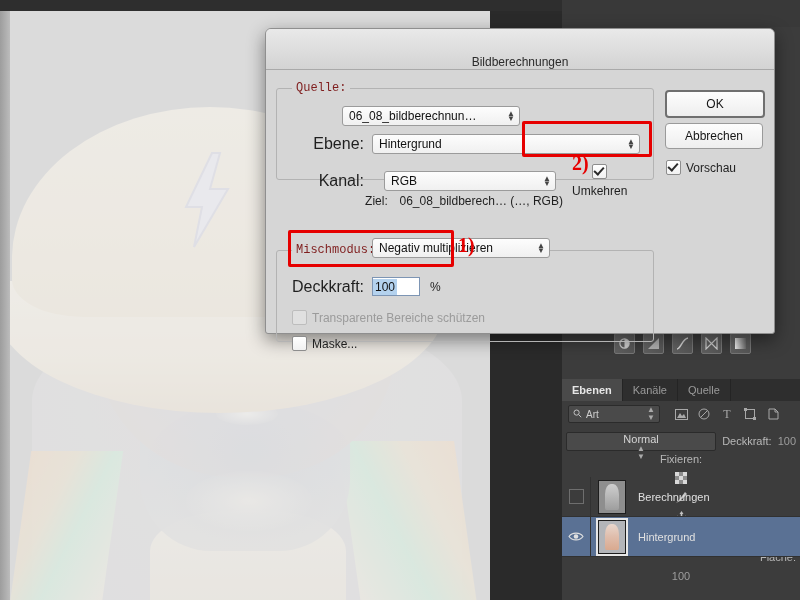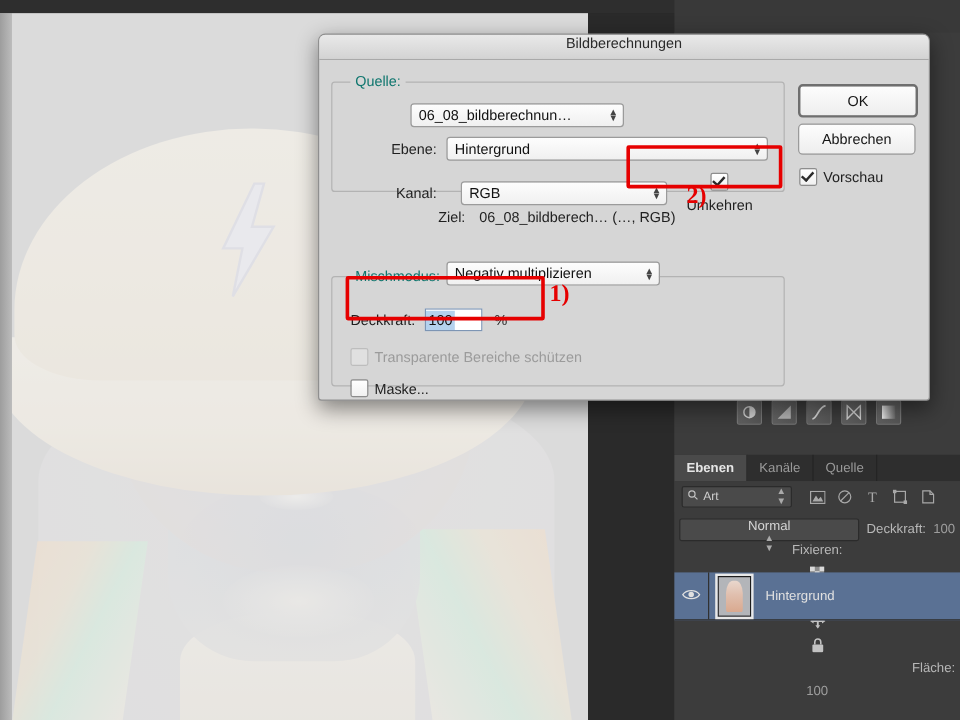--- a/index.html
+++ b/index.html
@@ -277,51 +277,51 @@
   .dialog {
     position: absolute; left: 265px; top: 28px;
     width: 510px; height: 306px;
     background: #d6d6d6;
     border: 1px solid #8f8f8f;
     border-radius: 6px 6px 3px 3px;
     box-shadow: 0 6px 18px rgba(0,0,0,.45);
     box-sizing: border-box;
   }
   .dlg-title {
-    height: 21px; width: 100%;
+    height: 41px; width: 100%;
     background: linear-gradient(180deg,#e9e9e9 0%, #d3d3d3 100%);
     border-bottom: 1px solid #a9a9a9;
     border-radius: 5px 5px 0 0;
-    display: flex; align-items: flex-start; justify-content: center;
+    display: flex; align-items: flex-end; justify-content: center;
     font-size: 12px; color: #2b2b2b;
     box-sizing: border-box;
   }
   .dlg-body { position: relative; width: 100%; height: 280px; }
 
   .group {
     position: absolute;
     border: 1px solid #b3b3b3;
     border-radius: 3px;
   }
   .group-src { left: 10px; top: 18px; width: 376px; height: 90px; }
   .group-blend { left: 10px; top: 180px; width: 376px; height: 90px; }
 
   .legend {
     position: absolute;
     background: #d6d6d6;
     padding: 0 4px;
-    font-size: 12px; color: #0f766e;
+    font-size: 12px; color: #7f1d1d; font-family: Liberation Mono, monospace;
   }
 
   .frow {
     position: absolute;
     display: flex; align-items: center;
   }
   .flabel {
-    font-size: 12px; color: #1f1f1f;
+    font-size: 16px; color: #1f1f1f;
     text-align: right;
   }
   .select {
     height: 20px;
     background: linear-gradient(180deg,#fdfdfd 0%, #f0f0f0 100%);
     border: 1px solid #9b9b9b;
     border-radius: 3px;
     display: flex; align-items: center; justify-content: space-between;
     padding: 0 4px 0 6px;
     box-sizing: border-box;
@@ -577,20 +577,29 @@
           <svg width="11" height="13" viewBox="0 0 11 13">
               <path d="M3,6 V4 a2.5,2.5 0 0 1 5,0 V6" fill="none" stroke="#c2c2c2" stroke-width="1.3"></path>
               <rect x="1" y="6" width="9" height="6.5" rx="1" fill="#c2c2c2"></rect>
             </svg>
         </span>
         <span class="panel-label" style="margin-left:auto;">Fläche:</span>
         <span class="panel-value">100</span>
       </div>
 
       <div class="layer-list">
+        <div class="layer-row">
+          <div class="eye-cell">
+            <div class="eye-box"></div>
+          </div>
+          <div class="thumb">
+            <div class="tfig"></div>
+          </div>
+          <div class="layer-name">Berechnungen</div>
+        </div>
         <div class="layer-row selected">
           <div class="eye-cell">
             <span>
               <svg width="16" height="11" viewBox="0 0 16 11">
                   <path d="M1,5.5 C4,1 12,1 15,5.5 C12,10 4,10 1,5.5 Z" fill="none" stroke="#e0e0e0" stroke-width="1.1"></path>
                   <circle cx="8" cy="5.5" r="2.3" fill="#e0e0e0"></circle>
                 </svg>
             </span>
           </div>
           <div class="thumb color sel">

